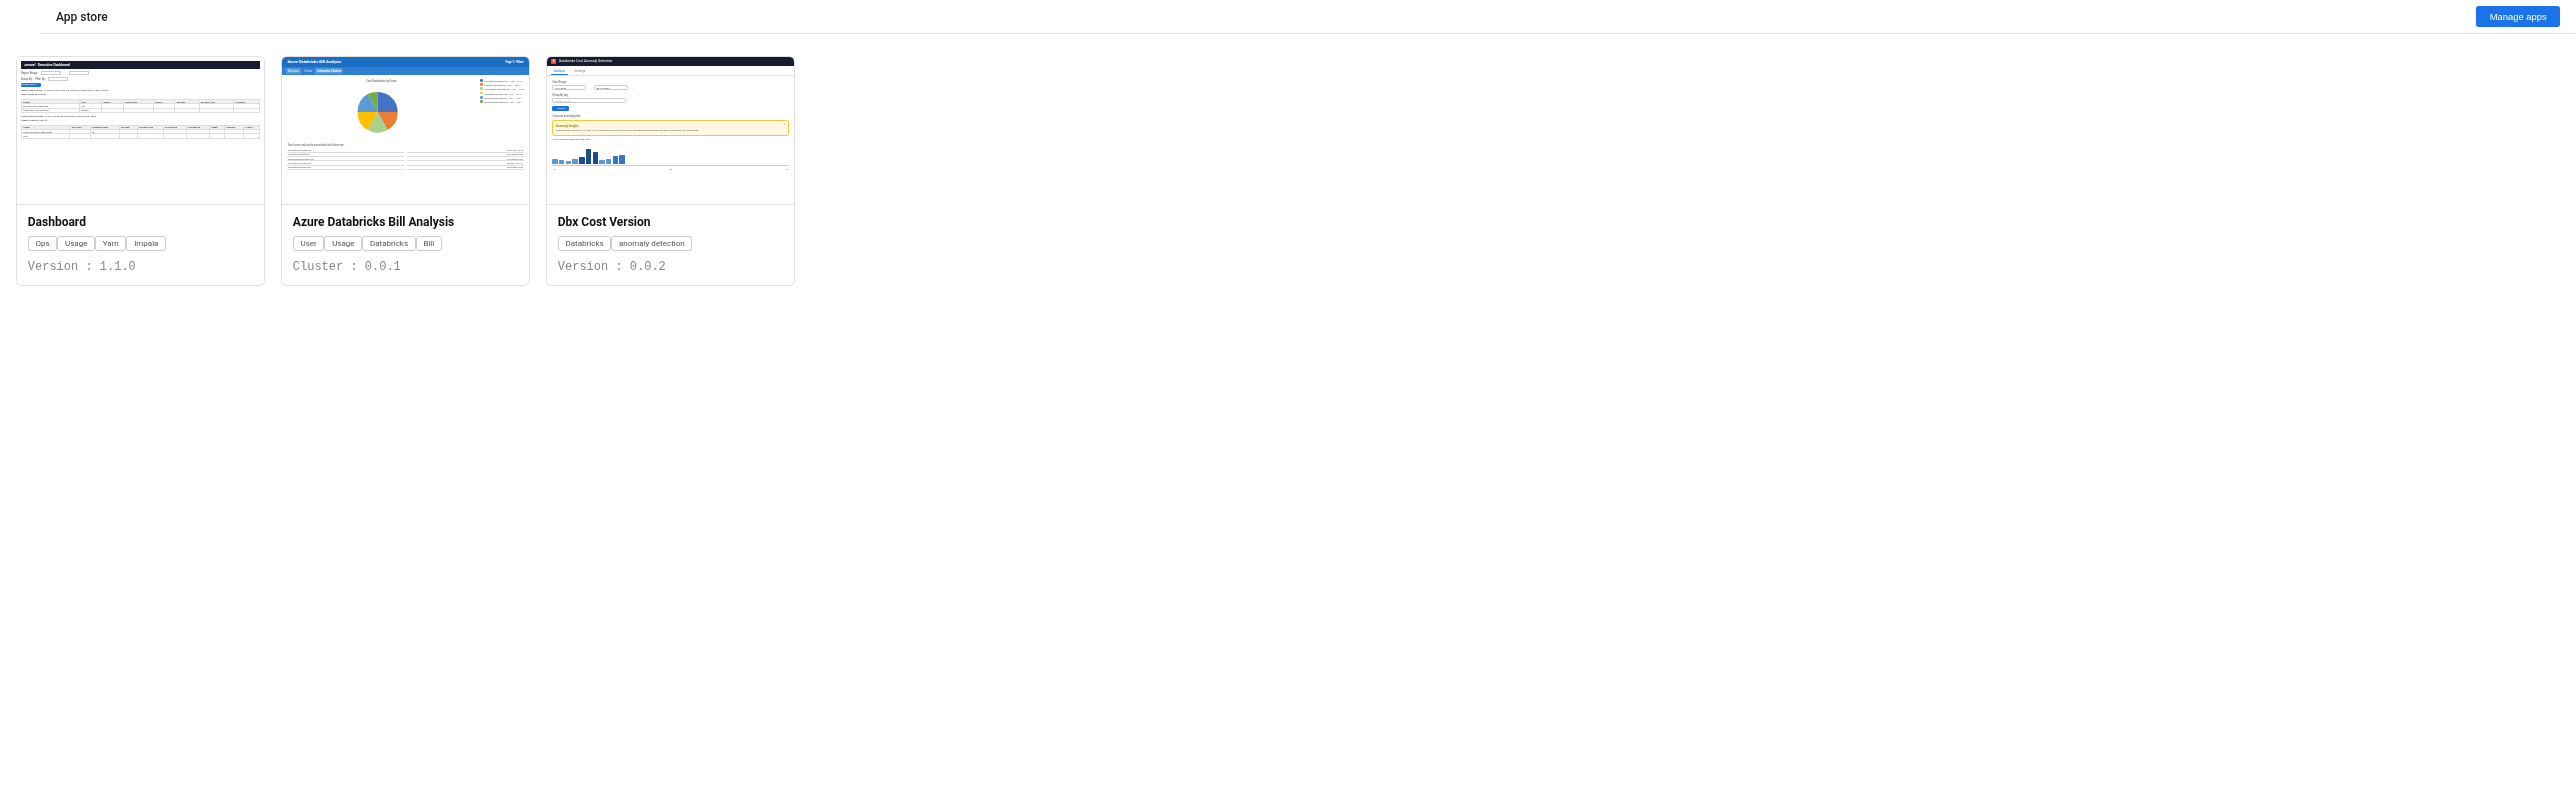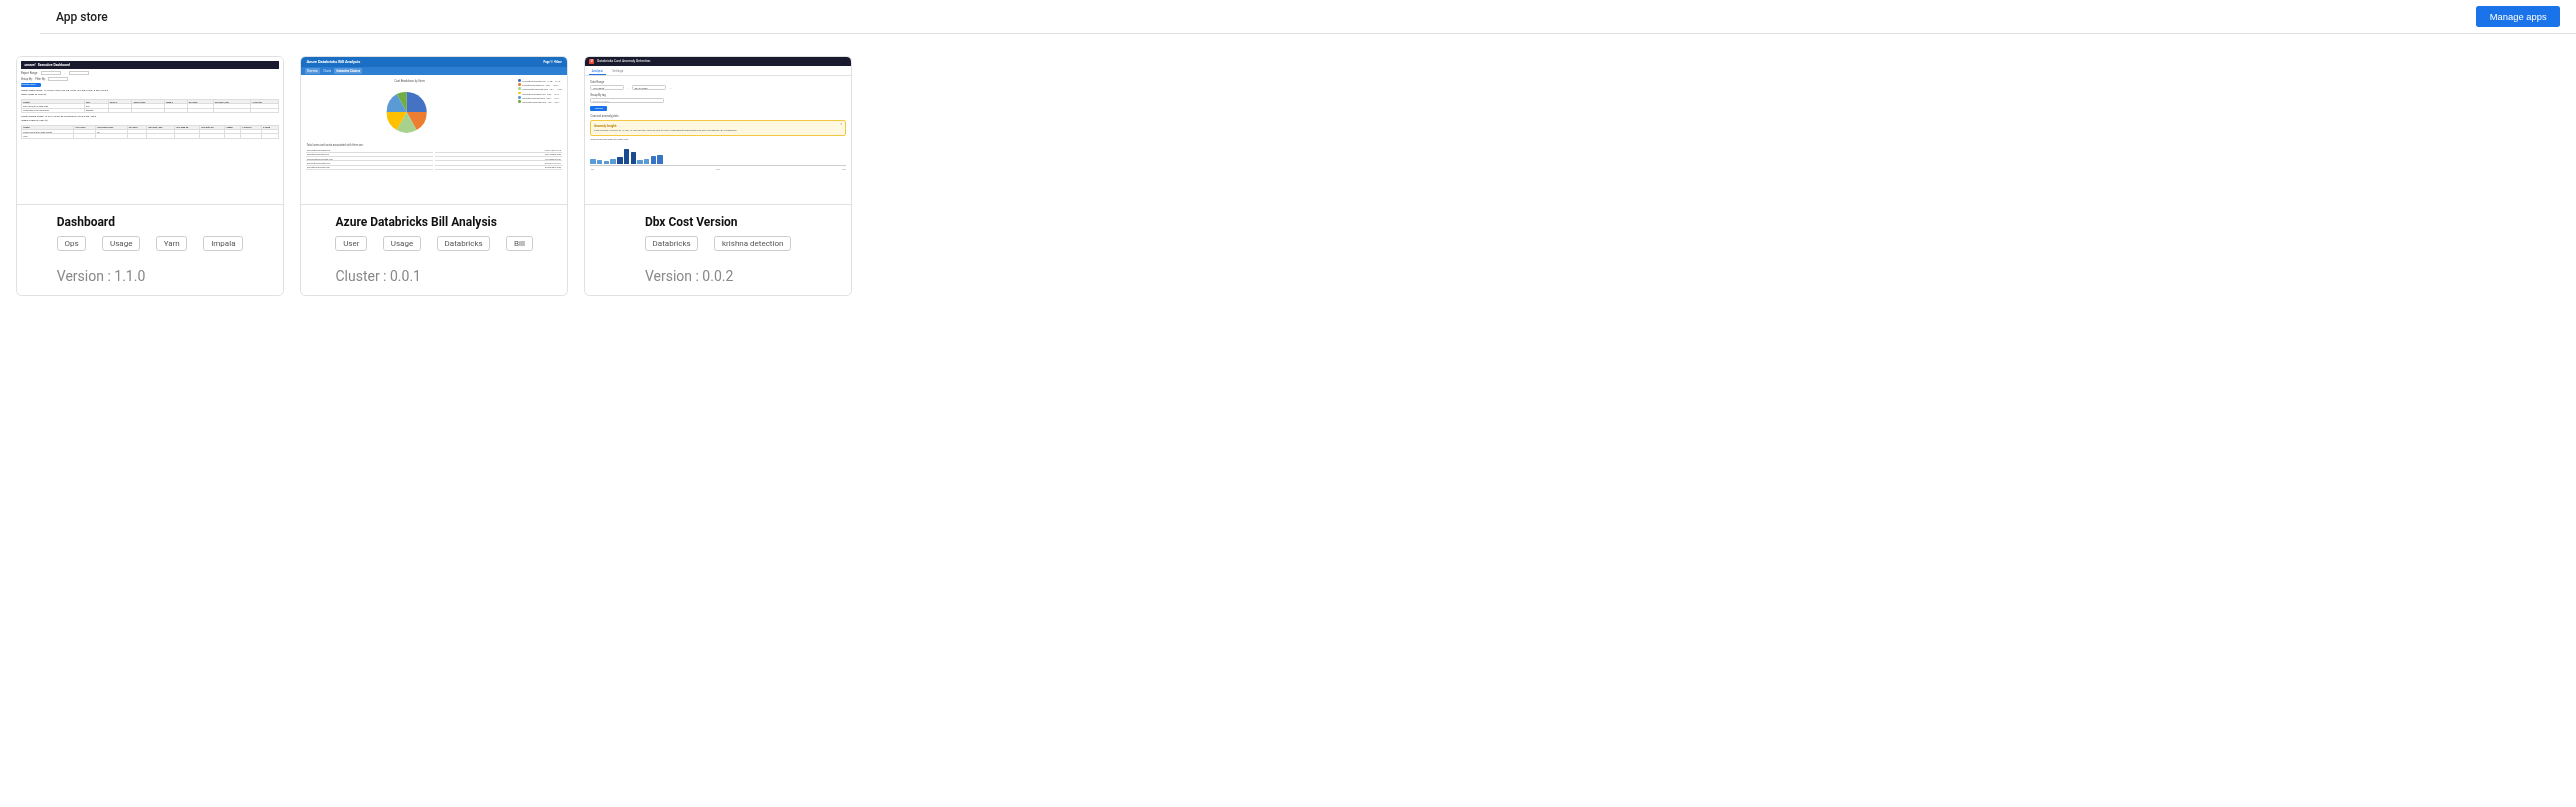--- a/index.html
+++ b/index.html
@@ -38,28 +38,27 @@
       cursor: pointer;
     }
     .main-content {
       padding: 21.5px 16px;
       display: flex;
       gap: 16px;
       justify-content: flex-start;
       flex-wrap: wrap;
     }
     .app-card {
-      width: 268px;
+      width: 249px;
       border: 0.7px solid #e0e0e0;
       border-radius: 5.4px;
       overflow: hidden;
       background: #fff;
       display: flex;
       flex-direction: column;
-      align-items: center;
     }
     .card-screenshot {
       width: 100%;
       height: 148px;
       overflow: hidden;
       background: #f5f5f5;
       position: relative;
       border-bottom: 0.7px solid #e0e0e0;
     }
     
@@ -340,34 +339,35 @@
     .card-description {
       font-size: 8.7px;
       color: #555;
       line-height: 1.5;
       margin-bottom: 10.8px;
       flex: 1;
     }
     .card-tags {
       display: flex;
       flex-wrap: wrap;
-      gap: 16px;
-      margin-bottom: 17px;
+      gap: 0;
+      margin-bottom: 9px;
     }
     .tag {
       border: 0.7px solid #ccc;
       border-radius: 2.7px;
       padding: 2px 6.7px;
       font-size: 8px;
       color: #555;
       background: #fff;
     }
     .card-version {
-      font-size: 14px;
+      font-size: 12px;
       color: #888;
+      font-family: Liberation Mono, monospace;
     }
   </style>
 </head>
 <body>
 
 <div class="header">
   <span class="header-title">App store</span>
   <button class="manage-apps-btn">Manage apps</button>
 </div>
 
@@ -609,20 +609,20 @@
               <span>200</span>
               <span>300</span>
           </div>
         </div>
       </div>
     </div>
     <div class="card-body">
       <div class="card-title">Dbx Cost Version</div>
       <div class="card-tags">
         <span class="tag">Databricks</span>
-        <span class="tag">krishna detection</span>
+        <span class="tag">anomaly detection</span>
       </div>
       <div class="card-version">Version : 0.0.2</div>
     </div>
   </div>
 
 </div>
 
 
 </body></html>

